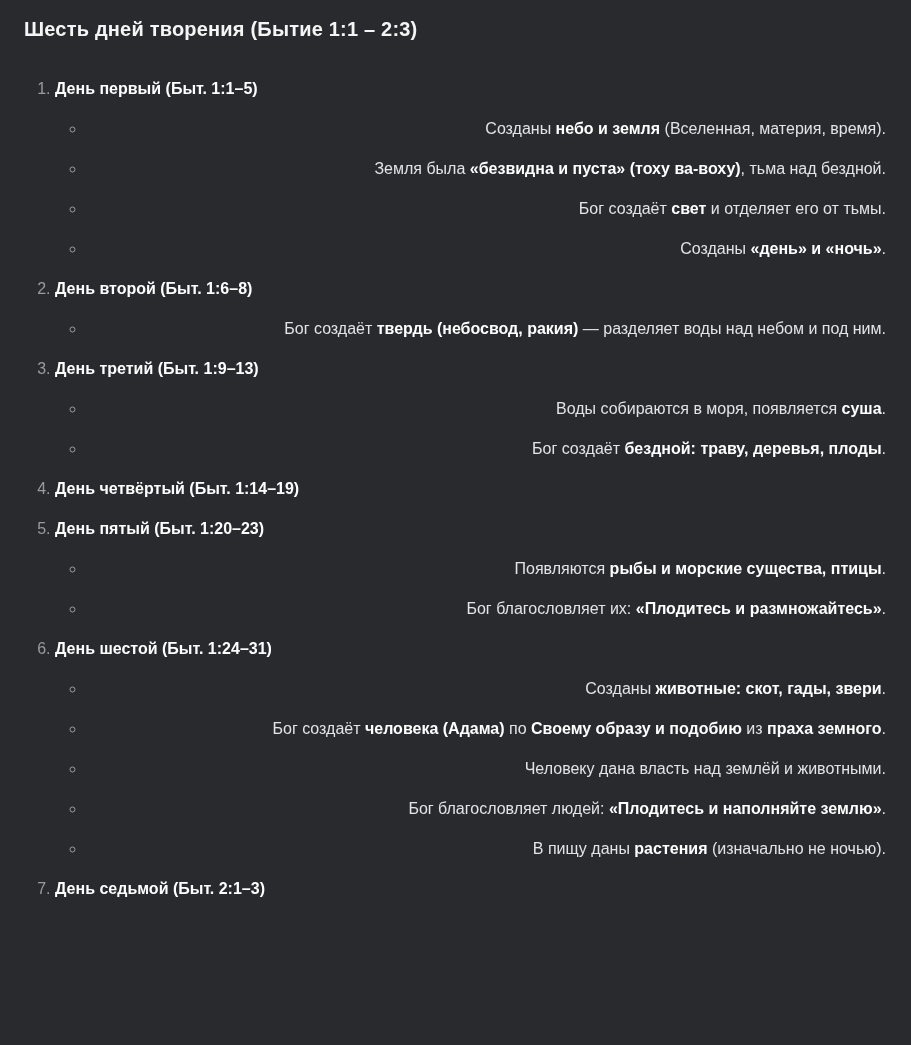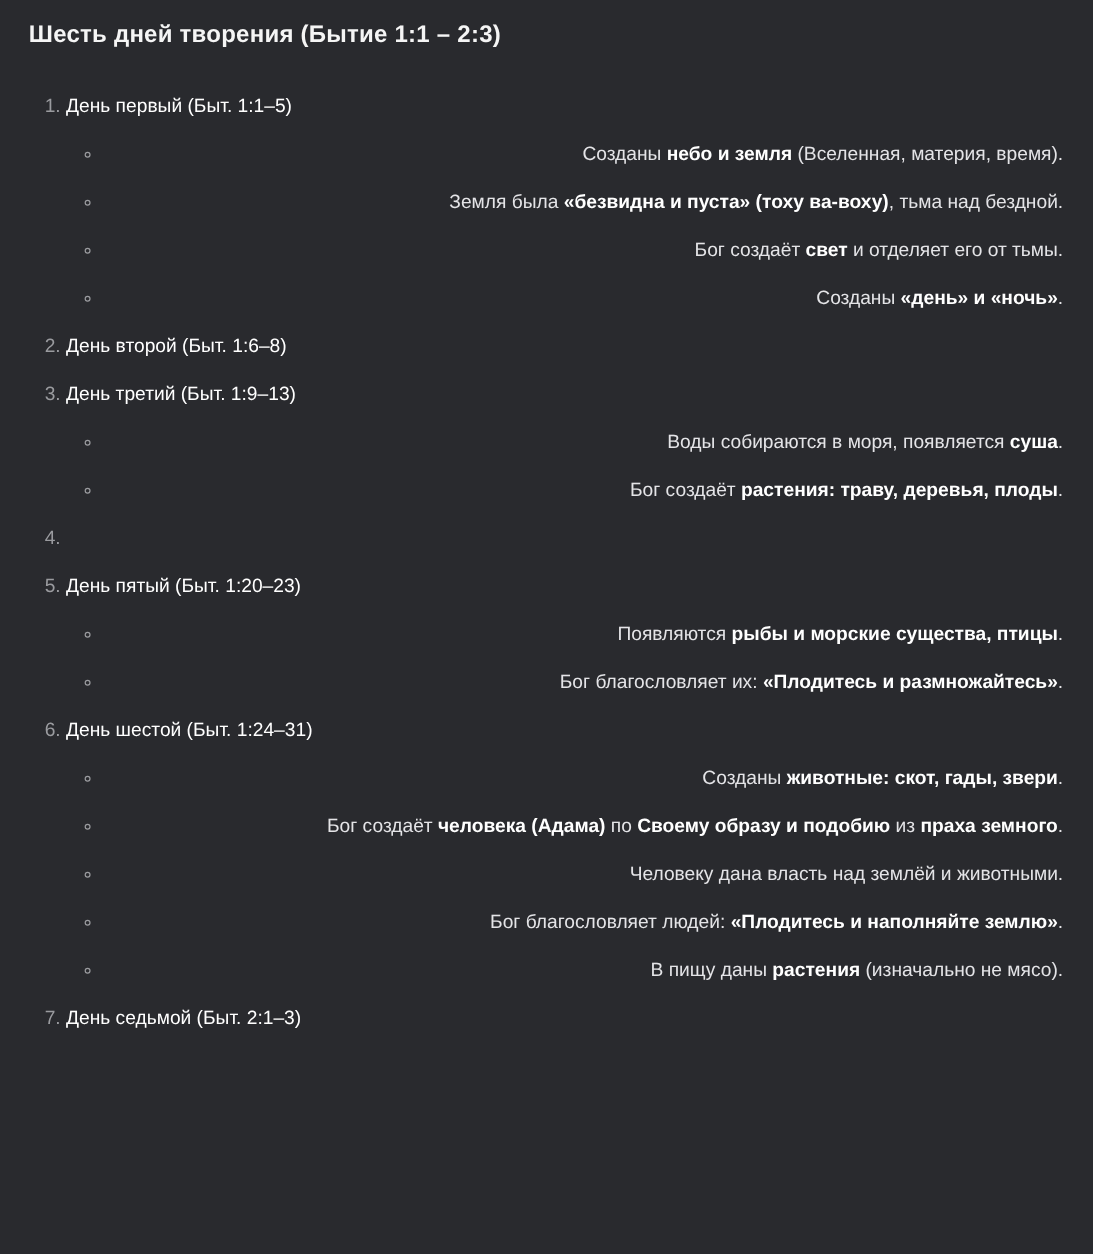--- a/index.html
+++ b/index.html
@@ -41,21 +41,21 @@
     list-style-type: decimal;
   }
   ol.days > li { margin: 0; }
   ol.days > li + li { margin-top: 5px; }
   ol.days > li::marker {
     color: var(--marker);
     font-weight: 400;
   }
   ol.days strong.day-title {
     color: var(--bold);
-    font-weight: 400;
+    font-weight: 700;
   }
   ul.points {
     margin: 5px 0 0 0;
     padding: 0 0 0 31px;
     list-style-type: circle;
     color: var(--text);
     font-weight: 400;
     text-align: right;
   }
   ul.points > li {
@@ -75,32 +75,34 @@
 
 <div class="page">
   <h2 class="page-title">Шесть дней творения (Бытие 1:1 – 2:3)</h2>
   <ol class="days">
       <li><strong class="day-title">День первый (Быт. 1:1–5)</strong><ul class="points">
           <li><span>Созданы </span><strong>небо и земля</strong><span> (Вселенная, материя, время).</span></li>
           <li><span>Земля была </span><strong>«безвидна и пуста» (тоху ва-воху)</strong><span>, тьма над бездной.</span></li>
           <li><span>Бог создаёт </span><strong>свет</strong><span> и отделяет его от тьмы.</span></li>
           <li><span>Созданы </span><strong>«день» и «ночь»</strong><span>.</span></li>
         </ul></li>
-      <li><strong class="day-title">День второй (Быт. 1:6–8)</strong></li>
+      <li><strong class="day-title">День второй (Быт. 1:6–8)</strong><ul class="points">
+          <li><span>Бог создаёт </span><strong>твердь (небосвод, ракия)</strong><span> — разделяет воды над небом и под ним.</span></li>
+        </ul></li>
       <li><strong class="day-title">День третий (Быт. 1:9–13)</strong><ul class="points">
           <li><span>Воды собираются в моря, появляется </span><strong>суша</strong><span>.</span></li>
-          <li><span>Бог создаёт </span><strong>растения: траву, деревья, плоды</strong><span>.</span></li>
+          <li><span>Бог создаёт </span><strong>бездной: траву, деревья, плоды</strong><span>.</span></li>
         </ul></li>
-      <li></li>
+      <li><strong class="day-title">День четвёртый (Быт. 1:14–19)</strong></li>
       <li><strong class="day-title">День пятый (Быт. 1:20–23)</strong><ul class="points">
           <li><span>Появляются </span><strong>рыбы и морские существа, птицы</strong><span>.</span></li>
           <li><span>Бог благословляет их: </span><strong>«Плодитесь и размножайтесь»</strong><span>.</span></li>
         </ul></li>
       <li><strong class="day-title">День шестой (Быт. 1:24–31)</strong><ul class="points">
           <li><span>Созданы </span><strong>животные: скот, гады, звери</strong><span>.</span></li>
           <li><span>Бог создаёт </span><strong>человека (Адама)</strong><span> по </span><strong>Своему образу и подобию</strong><span> из </span><strong>праха земного</strong><span>.</span></li>
           <li><span>Человеку дана власть над землёй и животными.</span></li>
           <li><span>Бог благословляет людей: </span><strong>«Плодитесь и наполняйте землю»</strong><span>.</span></li>
-          <li><span>В пищу даны </span><strong>растения</strong><span> (изначально не мясо).</span></li>
+          <li><span>В пищу даны </span><strong>растения</strong><span> (изначально не ночью).</span></li>
         </ul></li>
       <li><strong class="day-title">День седьмой (Быт. 2:1–3)</strong></li>
     </ol>
 </div>
 
 </body></html>

